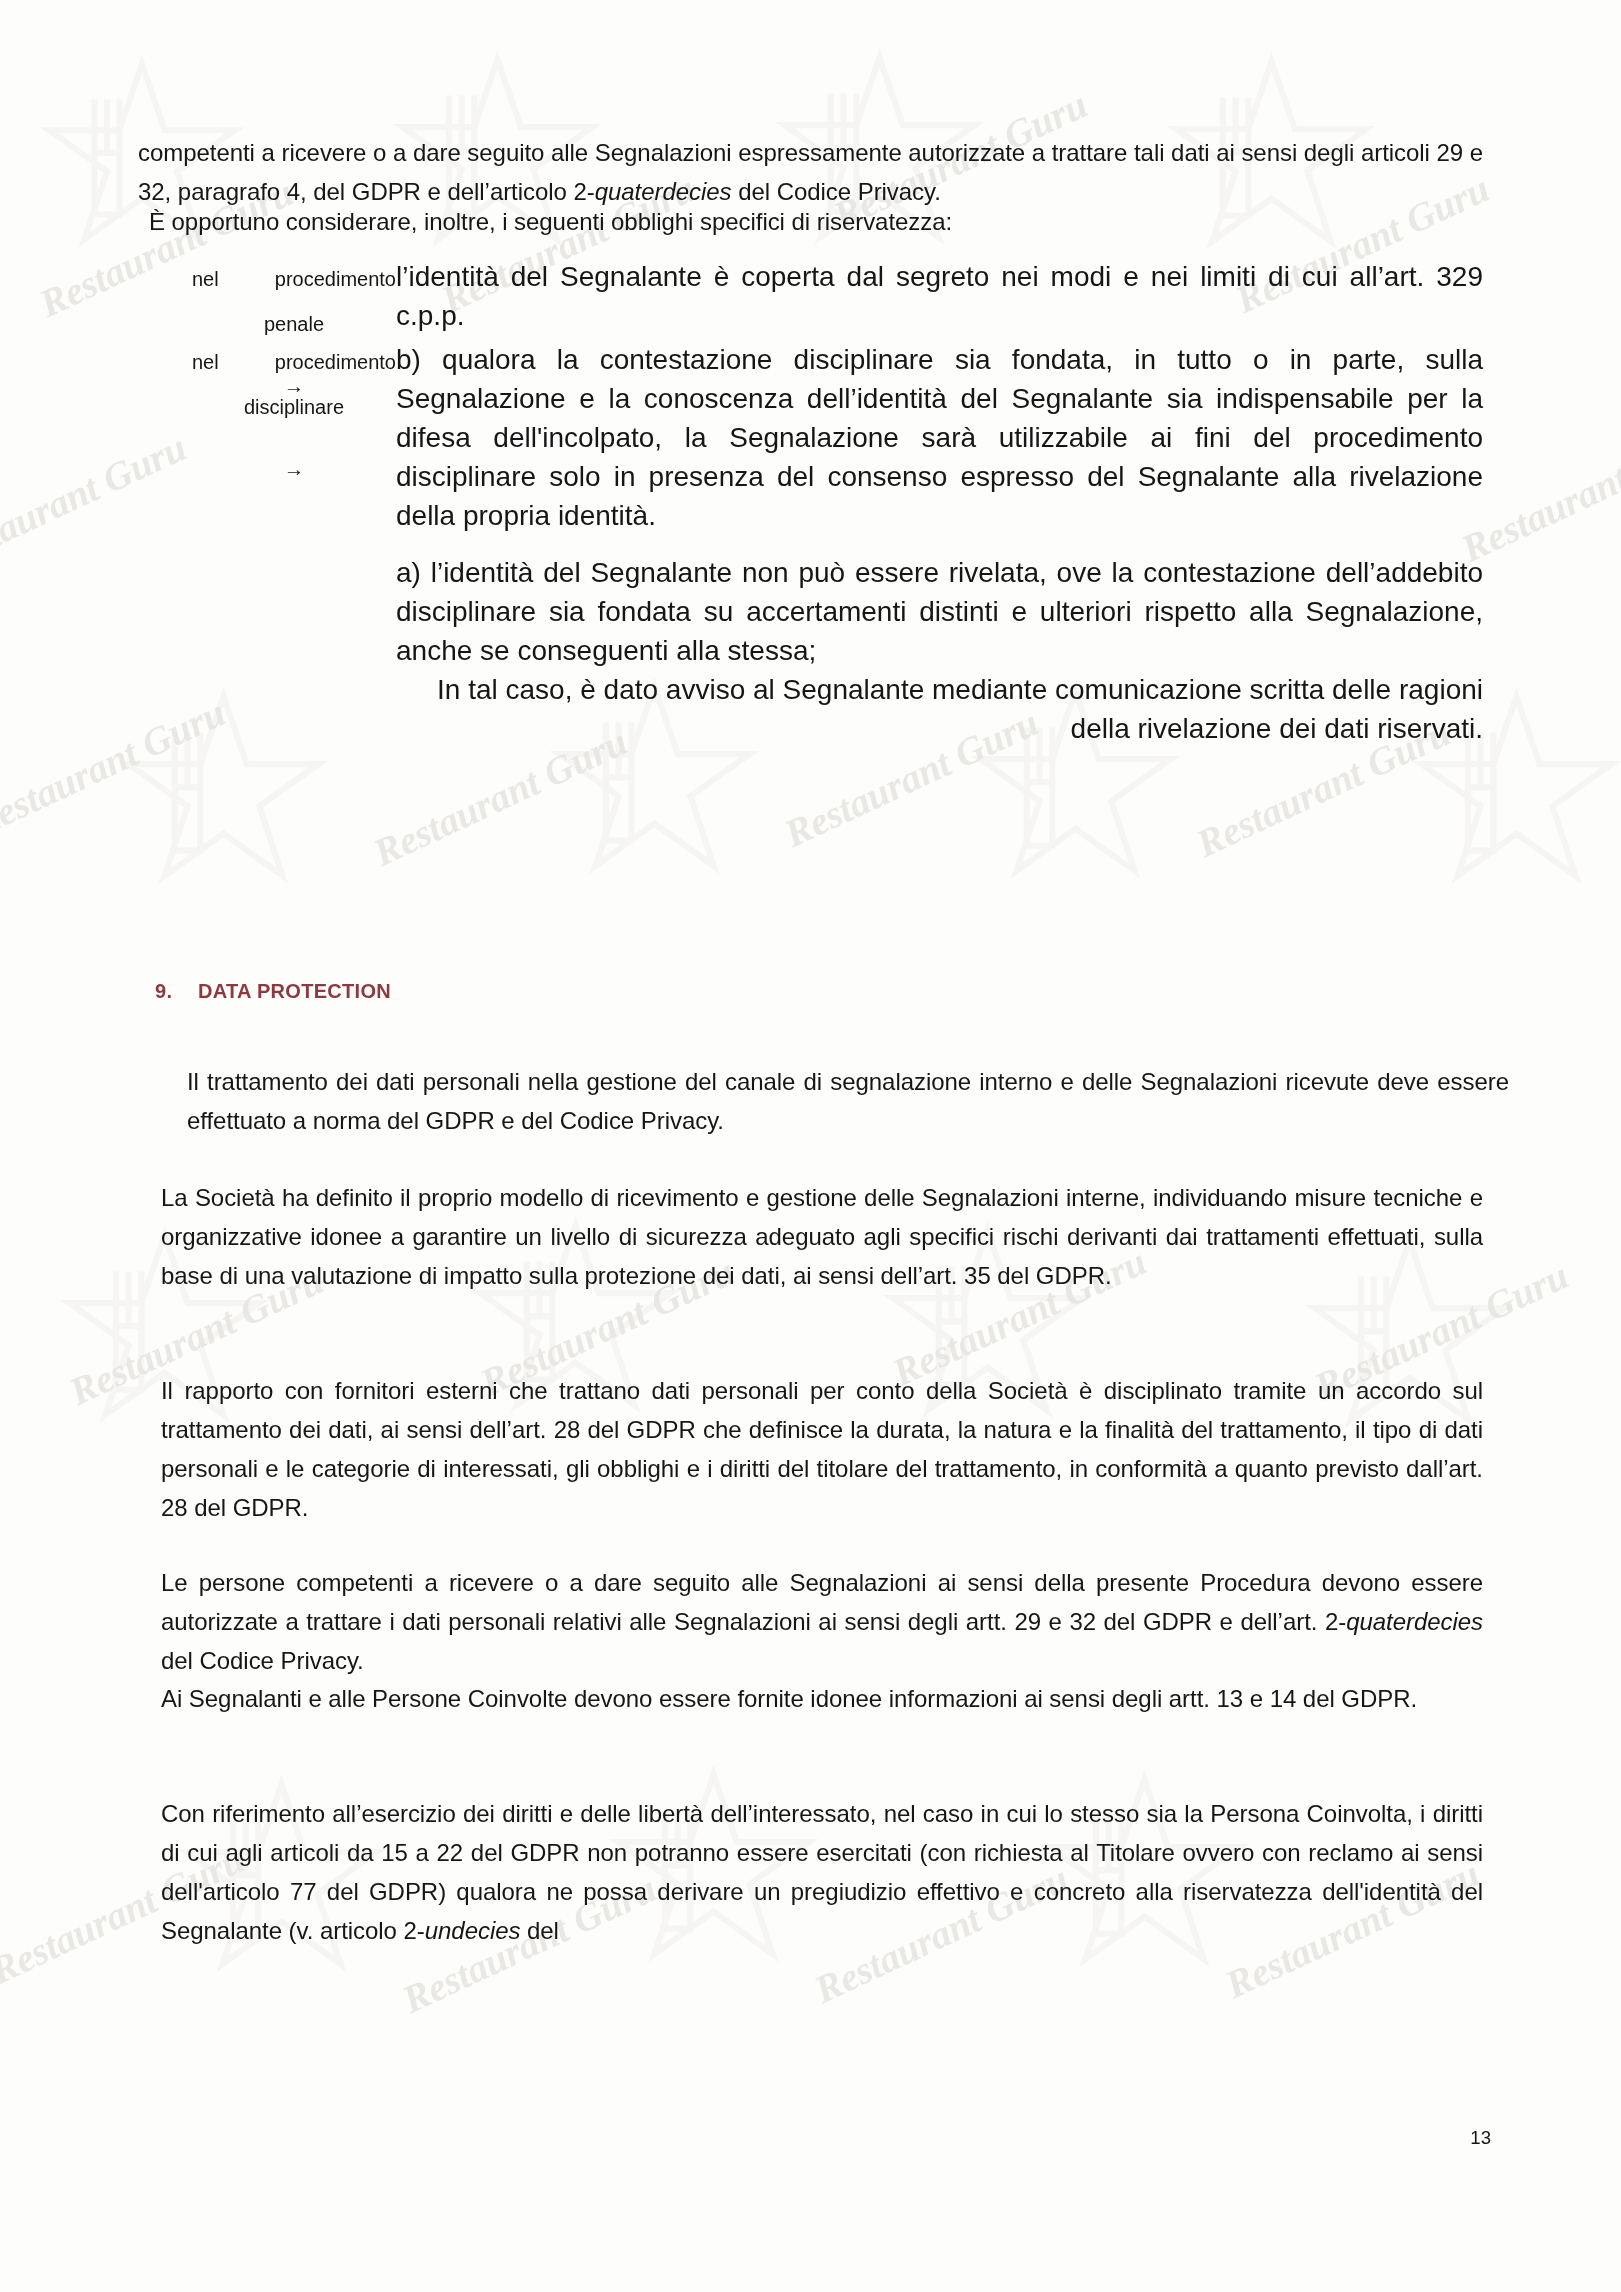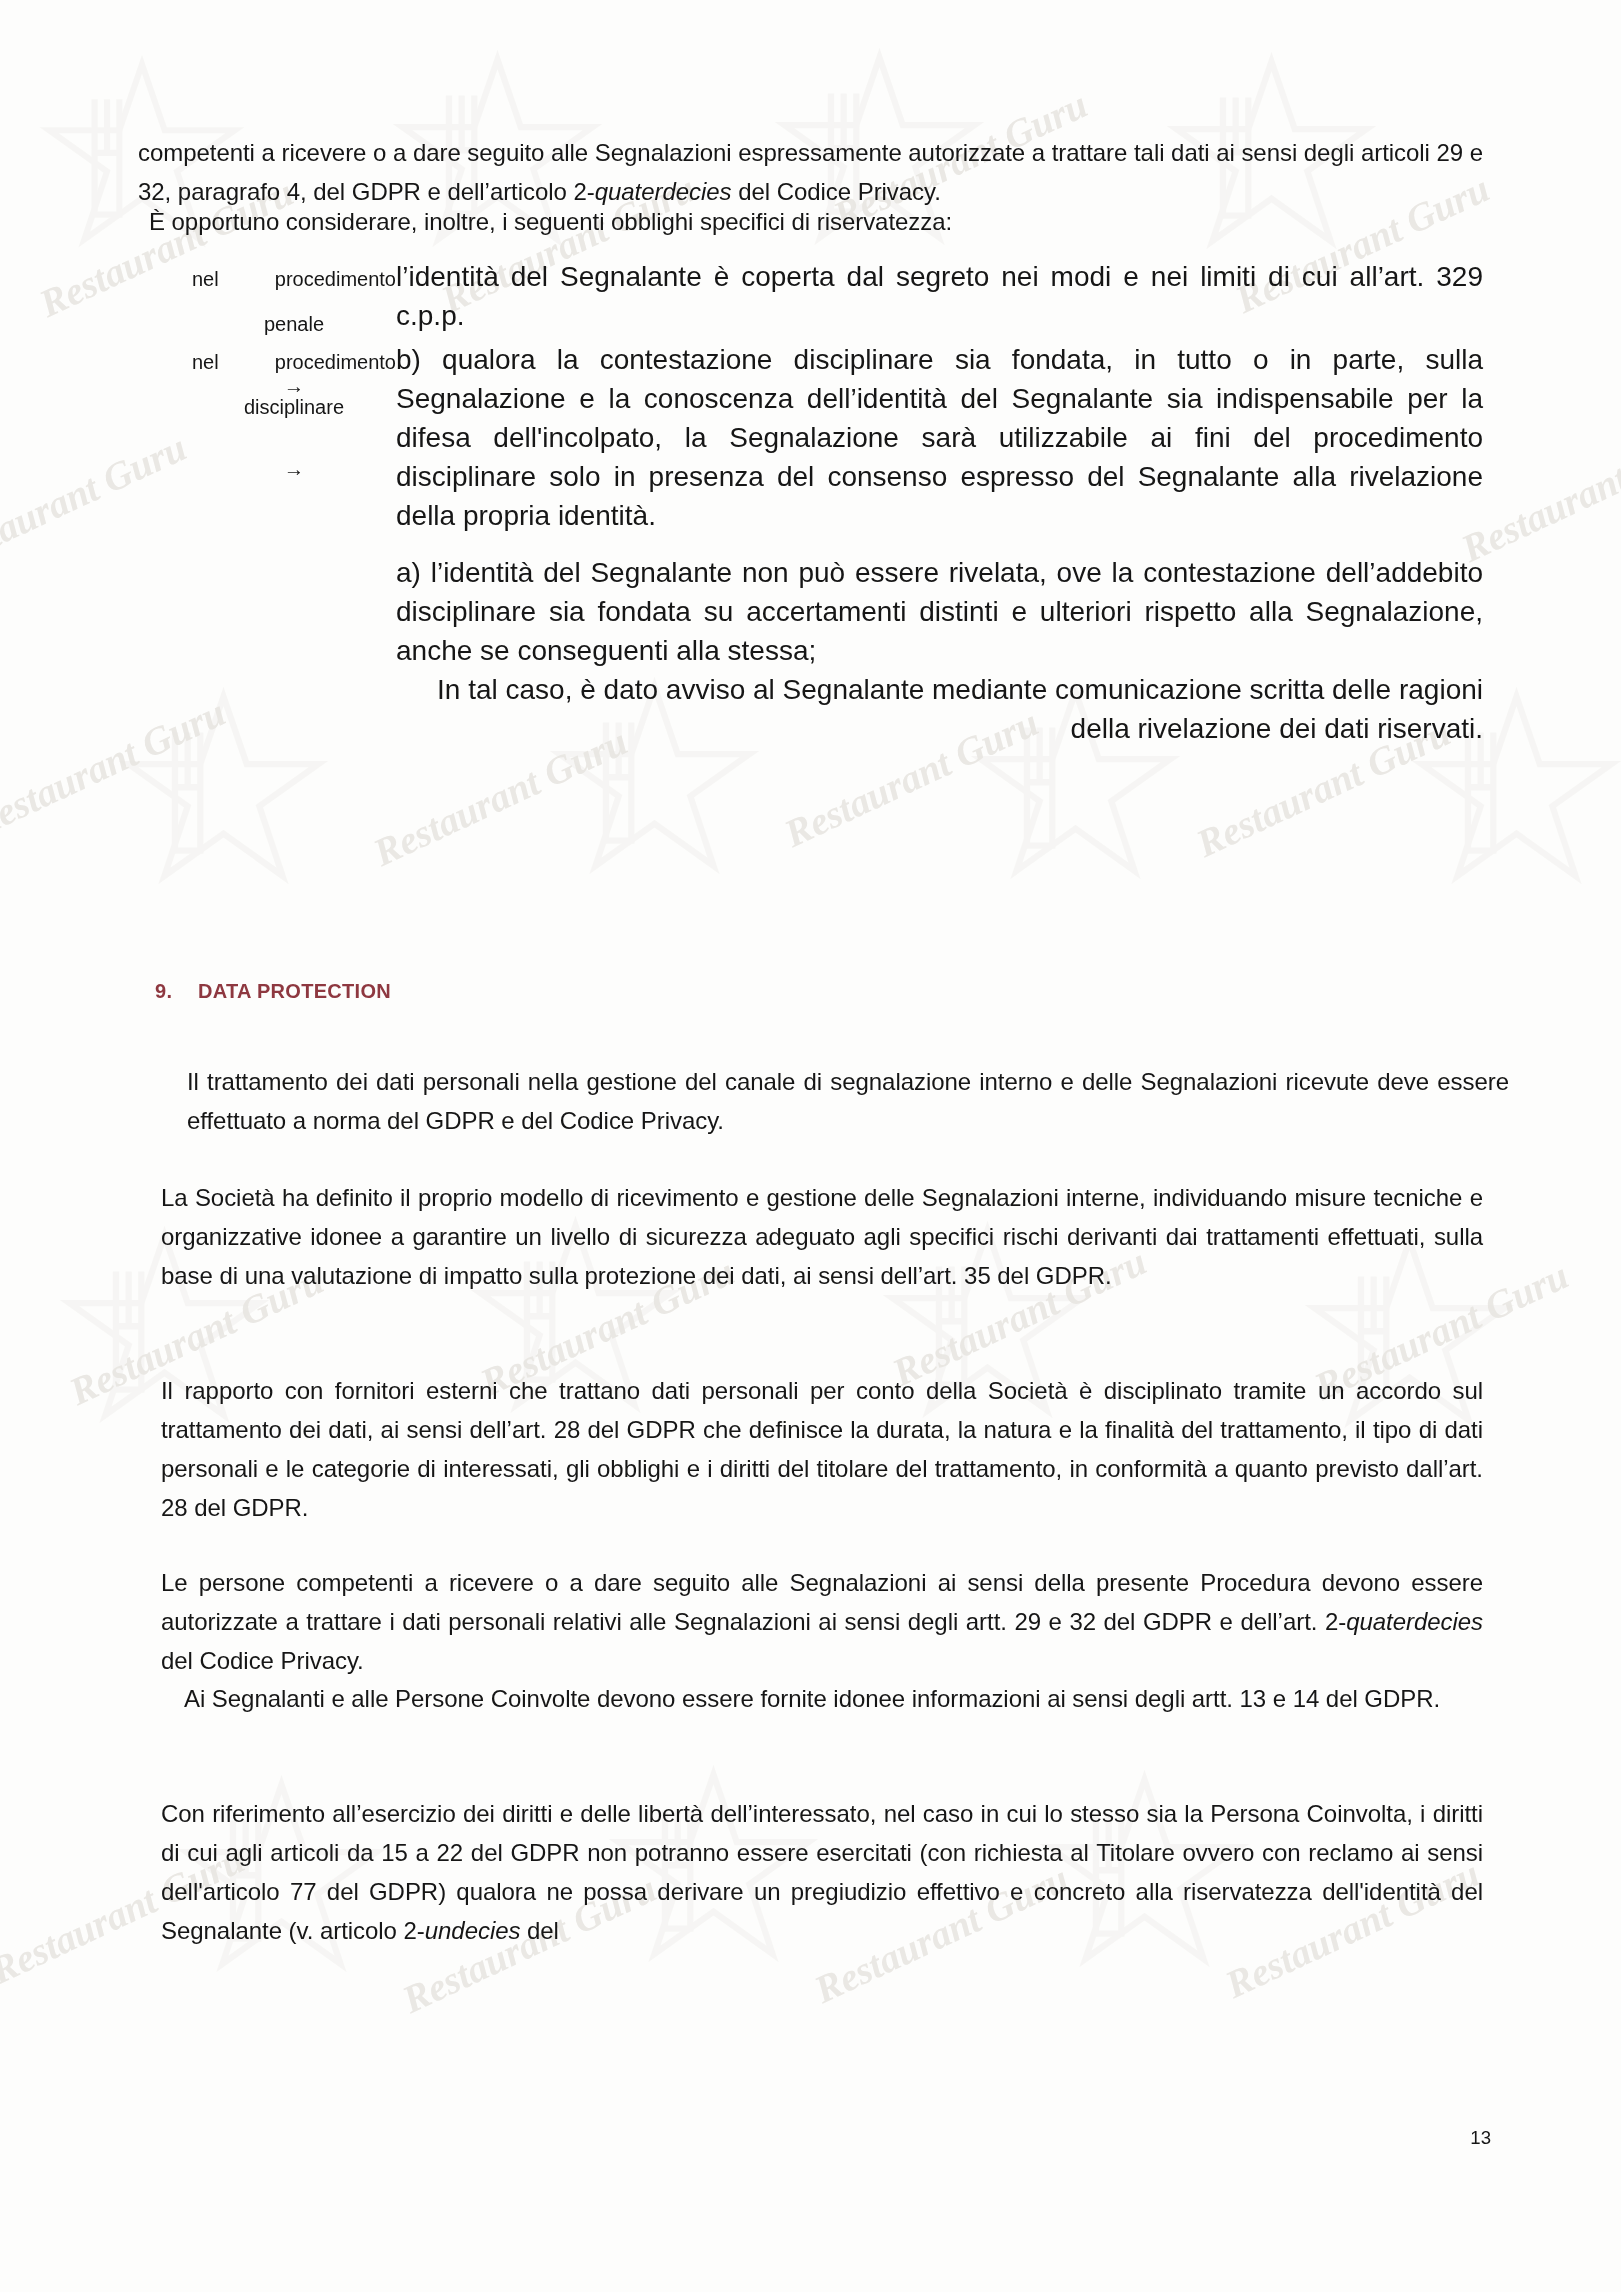--- a/index.html
+++ b/index.html
@@ -283,21 +283,21 @@
     <p class="body-par" style="left:161px; top:1062px; width:1322px;margin-left:26px;">Il trattamento dei dati personali nella gestione del canale di segnalazione interno e delle Segnalazioni ricevute deve essere effettuato a norma del GDPR e del Codice Privacy.</p>
 
     <p class="body-par" style="left:161px; top:1178px; width:1322px;">La Società ha definito il proprio modello di ricevimento e gestione delle Segnalazioni interne, individuando misure tecniche e organizzative idonee a garantire un livello di sicurezza adeguato agli specifici rischi derivanti dai trattamenti effettuati, sulla base di una valutazione di impatto sulla protezione dei dati, ai sensi dell’art. 35 del GDPR.</p>
 
     <p class="body-par" style="left:161px; top:1371px; width:1322px;">Il rapporto con fornitori esterni che trattano dati personali per conto della Società è disciplinato tramite un accordo sul trattamento dei dati, ai sensi dell’art. 28 del GDPR che definisce la durata, la natura e la finalità del trattamento, il tipo di dati personali e le categorie di interessati, gli obblighi e i diritti del titolare del trattamento, in conformità a quanto previsto dall’art. 28 del GDPR.</p>
 
     <p class="body-par" style="left:161px; top:1563px; width:1322px;">
       <span>Le persone competenti a ricevere o a dare seguito alle Segnalazioni ai sensi della presente Procedura devono essere autorizzate a trattare i dati personali relativi alle Segnalazioni ai sensi degli artt. 29 e 32 del GDPR e dell’art. 2-</span><i>quaterdecies</i><span> del Codice Privacy.</span>
     </p>
 
-    <p class="body-par" style="left:161px; top:1679px; width:1322px;margin-left:23px;">Ai Segnalanti e alle Persone Coinvolte devono essere fornite idonee informazioni ai sensi degli artt. 13 e 14 del GDPR.</p>
+    <p class="body-par" style="left:161px; top:1679px; width:1322px;">Ai Segnalanti e alle Persone Coinvolte devono essere fornite idonee informazioni ai sensi degli artt. 13 e 14 del GDPR.</p>
 
     <p class="body-par" style="left:161px; top:1794px; width:1322px;">
       <span>Con riferimento all’esercizio dei diritti e delle libertà dell’interessato, nel caso in cui lo stesso sia la Persona Coinvolta, i diritti di cui agli articoli da 15 a 22 del GDPR non potranno essere esercitati (con richiesta al Titolare ovvero con reclamo ai sensi dell'articolo 77 del GDPR) qualora ne possa derivare un pregiudizio effettivo e concreto alla riservatezza dell'identità del Segnalante (v. articolo 2-</span><i>undecies</i><span> del</span>
     </p>
 
   </div>
 
   <div class="page-number">13</div>
 
 </div>

